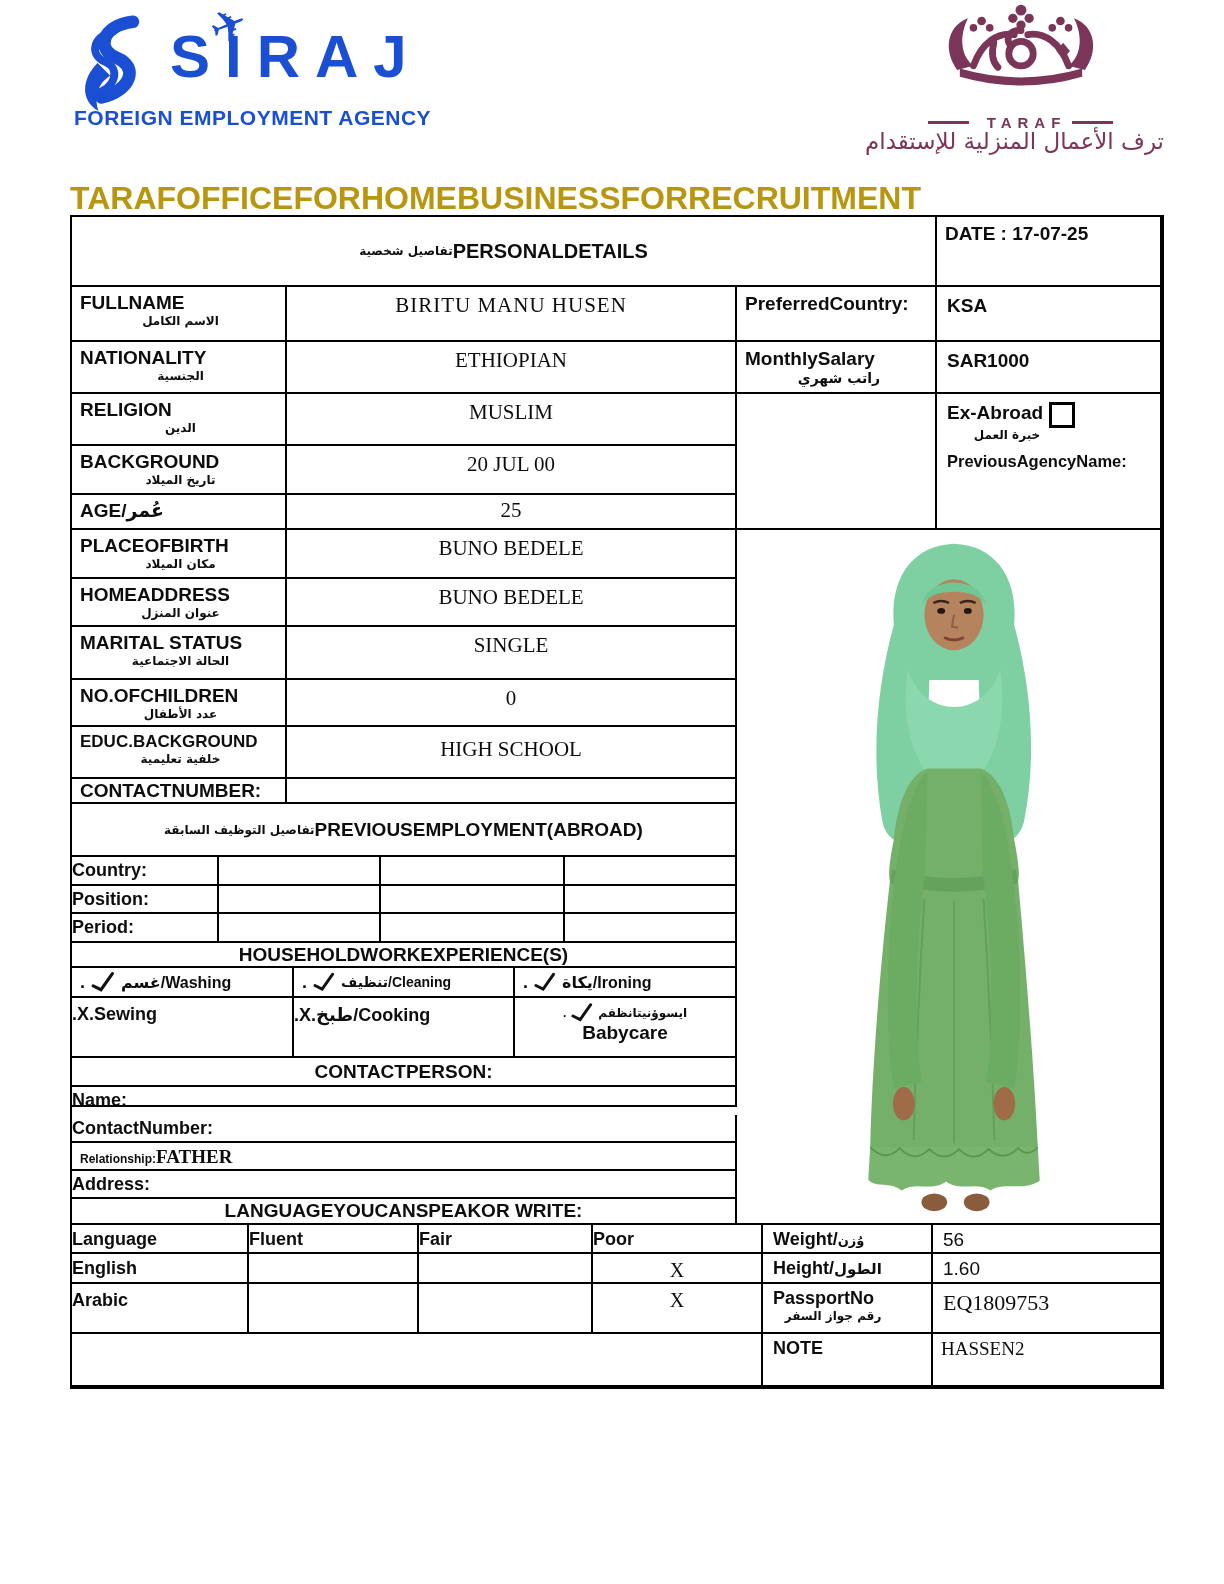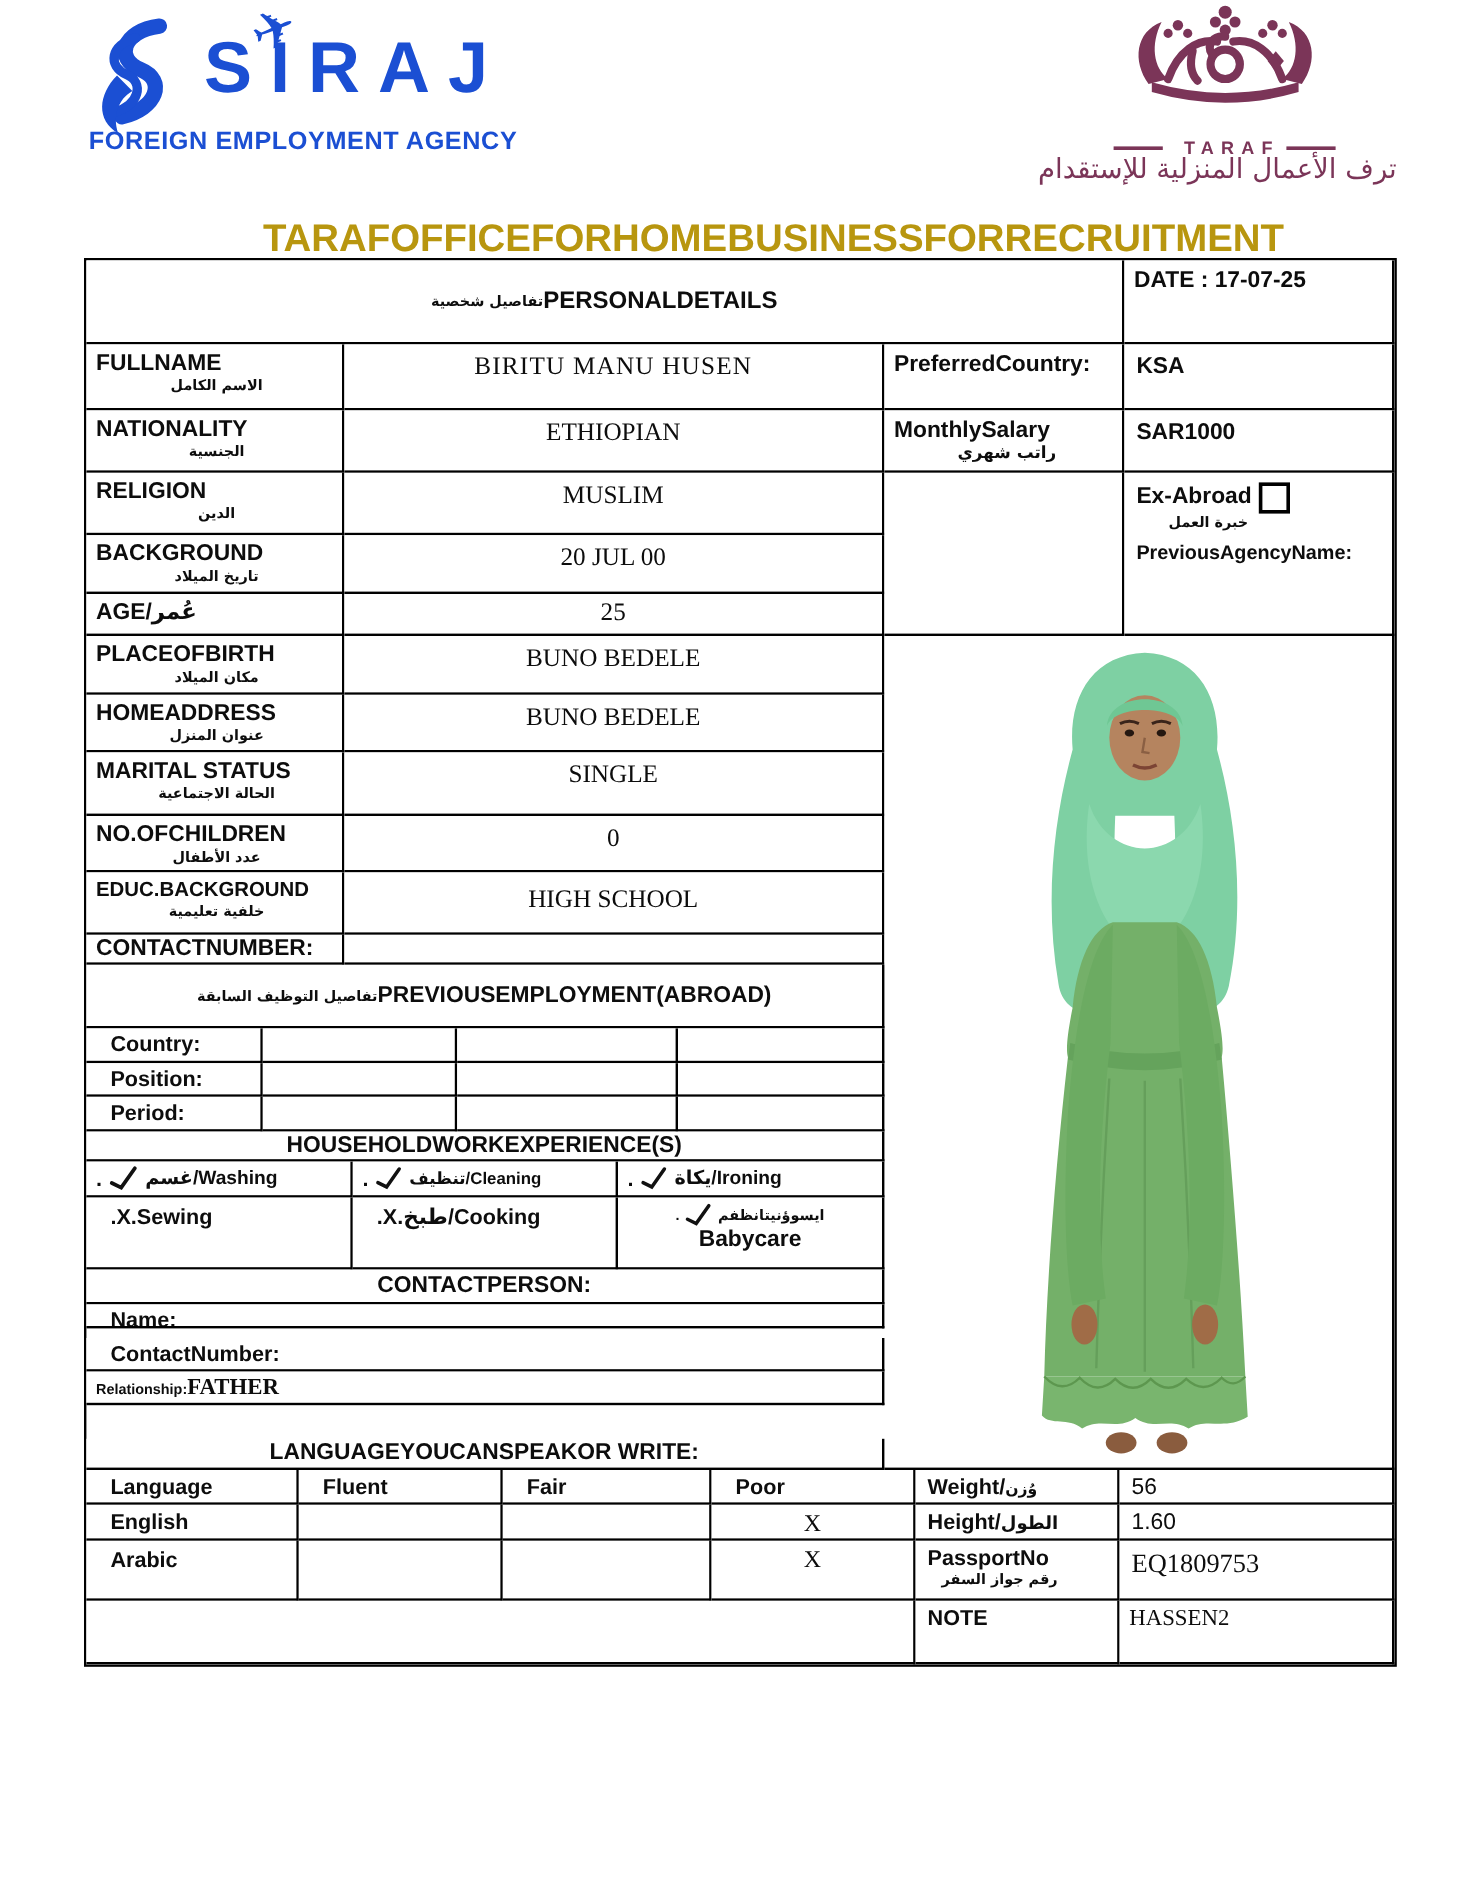--- a/index.html
+++ b/index.html
@@ -23,42 +23,42 @@
   #siraj .sub{position:absolute;left:2px;top:100px;font-size:21px;font-weight:bold;
     letter-spacing:.5px;color:var(--blue);}
 
   #taraf{position:absolute;left:928px;top:2px;width:185px;text-align:center;}
   #taraf .tline{display:flex;align-items:center;gap:6px;margin-top:2px;}
   #taraf .tline .rule{flex:1;height:3px;background:var(--maroon);}
   #taraf .tname{font-size:15px;font-weight:bold;letter-spacing:6px;color:var(--maroon);margin-left:12px;}
   #taraf-tagline{position:absolute;left:810px;top:128px;width:354px;text-align:right;
     font-size:23px;color:var(--maroon);font-family:"DejaVu Sans",sans-serif;direction:rtl;}
 
-  #doc-title{position:absolute;left:70px;top:180px;width:1000px;text-align:right;
+  #doc-title{position:absolute;left:70px;top:180px;width:1000px;text-align:left;
     font-size:32px;font-weight:bold;color:var(--gold);letter-spacing:0px;}
 
   
   #form-table{position:absolute;left:70px;top:215px;width:1094px;height:1174px;
     border:2px solid #000;background:#fff;}
   .cell{position:absolute;border-right:2px solid #000;border-bottom:2px solid #000;
     background:#fff;overflow:hidden;}
   .lbl{font-weight:bold;font-size:19px;padding:5px 4px 0 8px;}
   .lbl .ar, .ar-small{display:block;text-align:center;font-size:12px;font-weight:bold;
     font-family:"DejaVu Sans",sans-serif;direction:rtl;}
   .val{font-family:"Liberation Serif",serif;font-size:21px;text-align:center;padding-top:6px;}
   .banner{display:flex;flex-direction:row;justify-content:center;align-items:center;
     font-weight:bold;font-size:19px;text-align:center;}
   .sidelbl{font-weight:bold;font-size:19px;padding:6px 2px 0 8px;}
   .sideval{font-weight:bold;font-size:19px;padding:8px 2px 0 10px;}
   .plainval{font-size:19px;padding:6px 2px 0 10px;}
   .serifval{font-family:"Liberation Serif",serif;font-size:22px;padding:6px 2px 0 10px;}
   .xmark{font-family:"Liberation Serif",serif;font-size:20px;text-align:center;padding-top:5px;}
   .work{display:flex;align-items:center;gap:5px;padding-left:8px;font-weight:bold;font-size:16px;}
   .work .dot{font-size:18px;}
-  .work2{font-weight:bold;font-size:18px;padding:6px 0 0 20px;}
+  .work2{font-weight:bold;font-size:18px;padding:6px 0 0 0;}
   .chk{flex:0 0 auto;}
   .checkbox{display:inline-block;width:26px;height:26px;border:3px solid #000;
     vertical-align:middle;margin-left:6px;}
 </style>
 </head>
 <body>
 
 <div id="page">
 
   <div id="siraj">
@@ -258,20 +258,21 @@
       </div>
       <div style="font-weight:bold;font-size:19px;">Babycare</div>
     </div>
 
     <div class="cell banner" style="left:0;top:841px;width:665px;height:29px;">CONTACTPERSON:</div>
     <div class="cell work2" style="left:0;top:870px;width:665px;height:20px;padding-top:3px;">Name:</div>
     <div class="cell work2" style="left:0;top:898px;width:665px;height:28px;padding-top:3px;">ContactNumber:</div>
     <div class="cell" style="left:0;top:926px;width:665px;height:28px;padding:3px 0 0 8px;">
       <span style="font-weight:bold;font-size:12px;">Relationship:</span><span style="font-family:'Liberation Serif',serif;font-weight:bold;font-size:19px;">FATHER</span>
     </div>
+    <div class="cell work2" style="left:0;top:954px;width:665px;height:28px;padding-top:3px;">Address:</div>
 
     <div class="cell banner" style="left:0;top:982px;width:665px;height:26px;">LANGUAGEYOUCANSPEAKOR WRITE:</div>
     <div class="cell work2" style="left:0;top:1008px;width:177px;height:29px;padding-top:4px;">Language</div>
     <div class="cell work2" style="left:177px;top:1008px;width:170px;height:29px;padding-top:4px;">Fluent</div>
     <div class="cell work2" style="left:347px;top:1008px;width:174px;height:29px;padding-top:4px;">Fair</div>
     <div class="cell work2" style="left:521px;top:1008px;width:170px;height:29px;padding-top:4px;">Poor</div>
     <div class="cell work2" style="left:0;top:1037px;width:177px;height:30px;padding-top:4px;">English</div>
     <div class="cell" style="left:177px;top:1037px;width:170px;height:30px;"></div>
     <div class="cell" style="left:347px;top:1037px;width:174px;height:30px;"></div>
     <div class="cell xmark" style="left:521px;top:1037px;width:170px;height:30px;">X</div>

